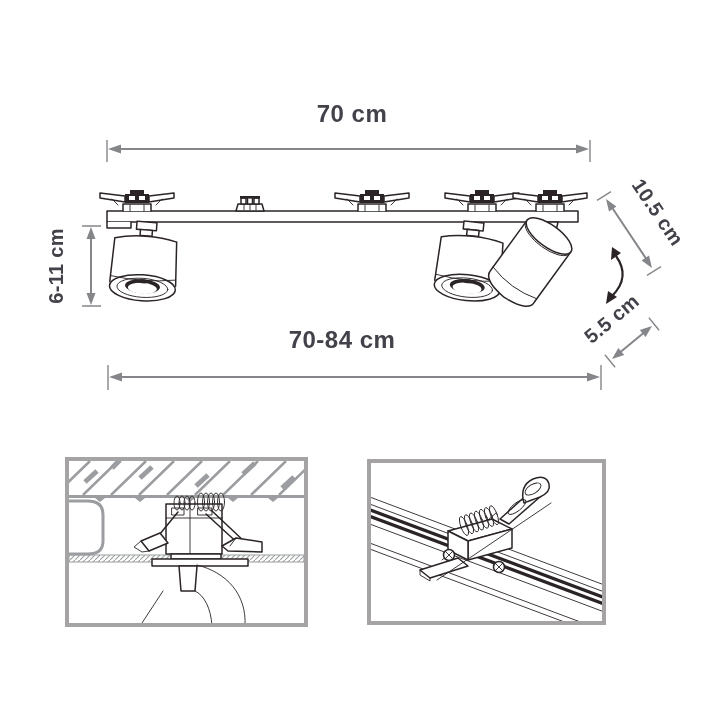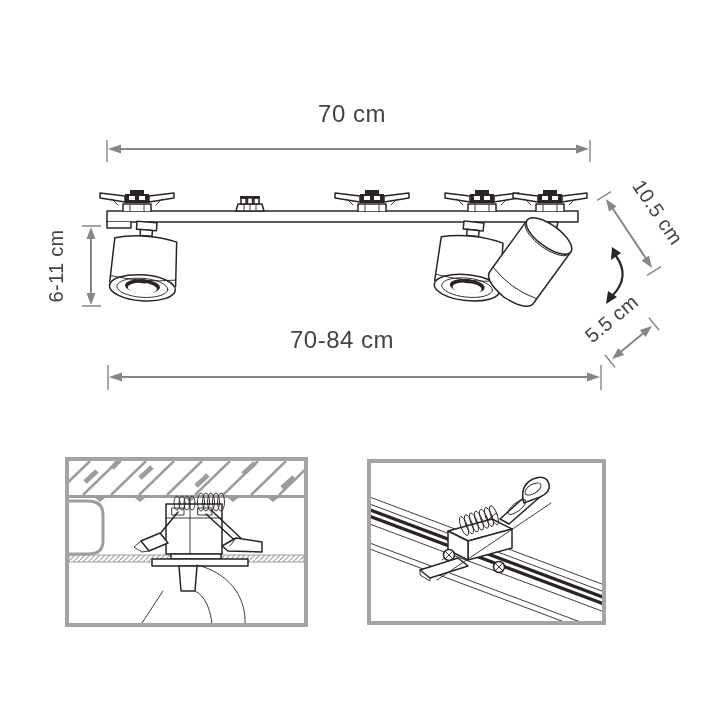--- a/index.html
+++ b/index.html
@@ -1,16 +1,16 @@
 <!DOCTYPE html>
 <html><head>
 <meta charset="utf-8">
 <style>
   html,body{margin:0;padding:0;background:#ffffff;}
-  .stage{position:relative;width:720px;height:720px;background:#ffffff;overflow:hidden;}
+  .stage{position:relative;width:720px;height:720px;background:#ffffff;overflow:hidden;font-weight:bold;}
   svg text{font-family:"Liberation Sans", sans-serif; fill:#43424a;}
   .t-lg{font-size:24px;letter-spacing:0.5px;}
   .t-md{font-size:20px;letter-spacing:0.3px;}
   .ink{stroke:#2b2426;fill:none;stroke-width:1.5;stroke-linecap:round;stroke-linejoin:round;}
   .inkt{stroke:#2b2426;fill:none;stroke-width:0.9;stroke-linecap:round;stroke-linejoin:round;}
   .inkf{fill:#2b2426;stroke:none;}
   .wf{fill:#ffffff;}
   .dim{stroke:#85868a;stroke-width:2;fill:none;}
   .dimt{stroke:#85868a;stroke-width:1.4;fill:none;}
   .dimf{fill:#85868a;stroke:none;}

